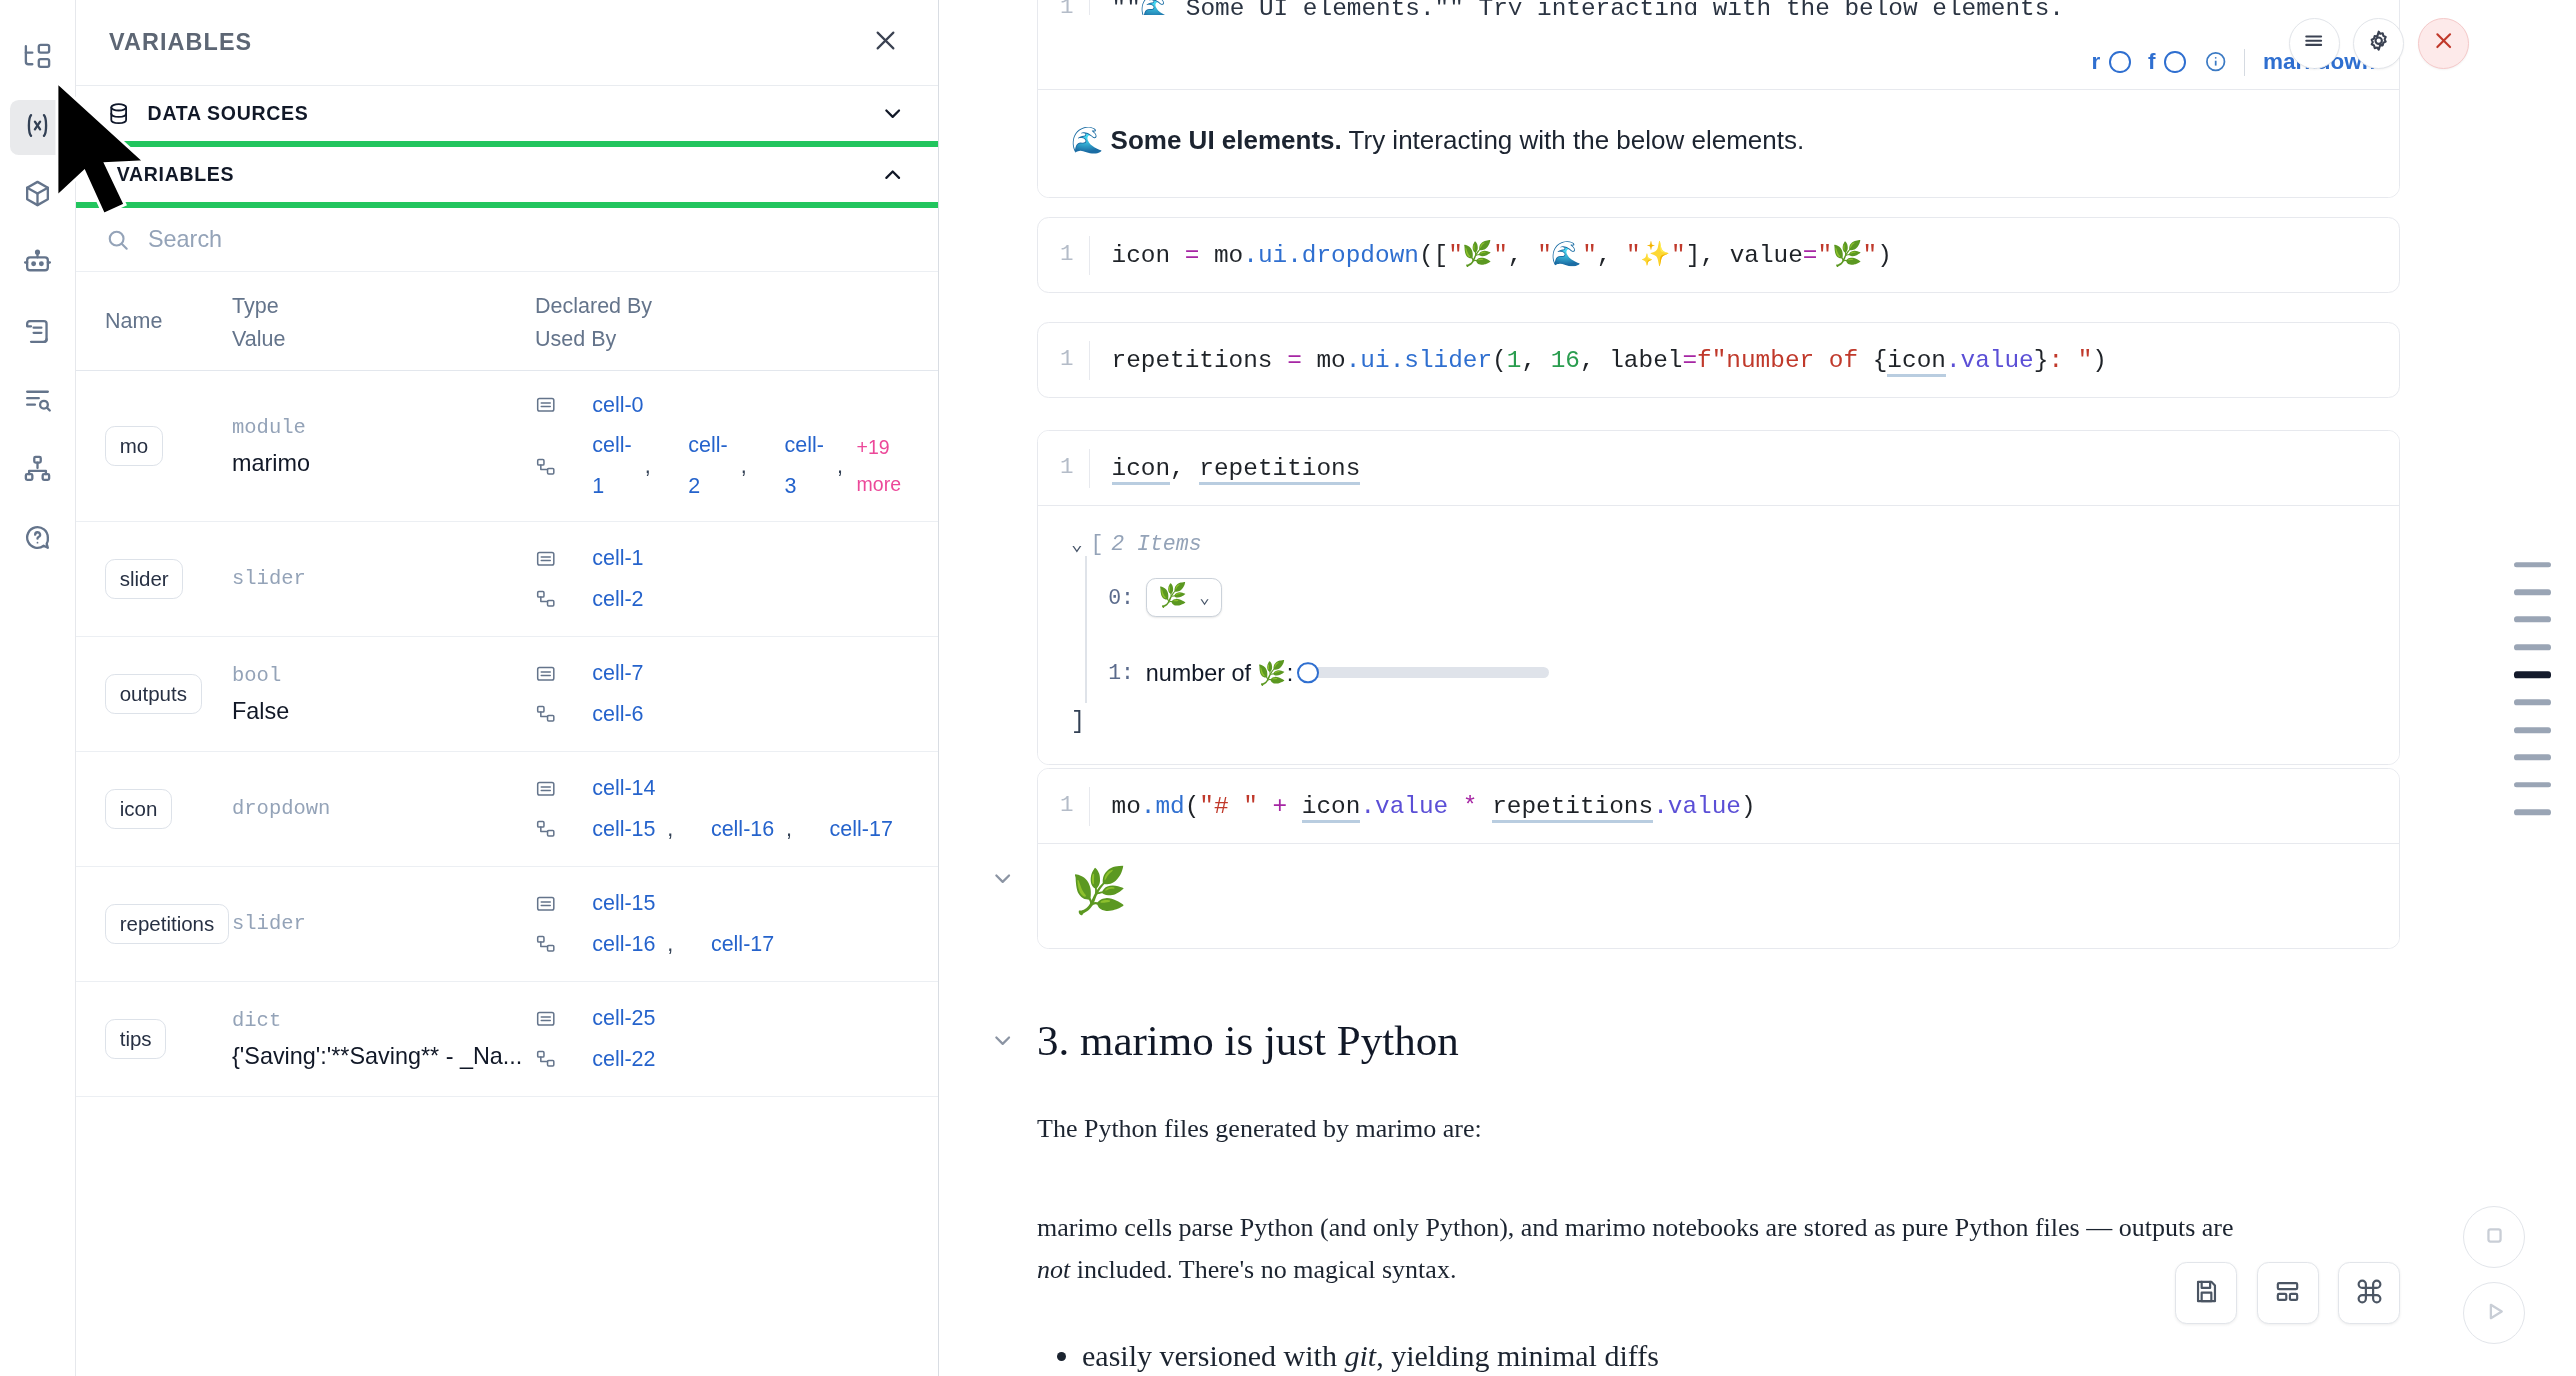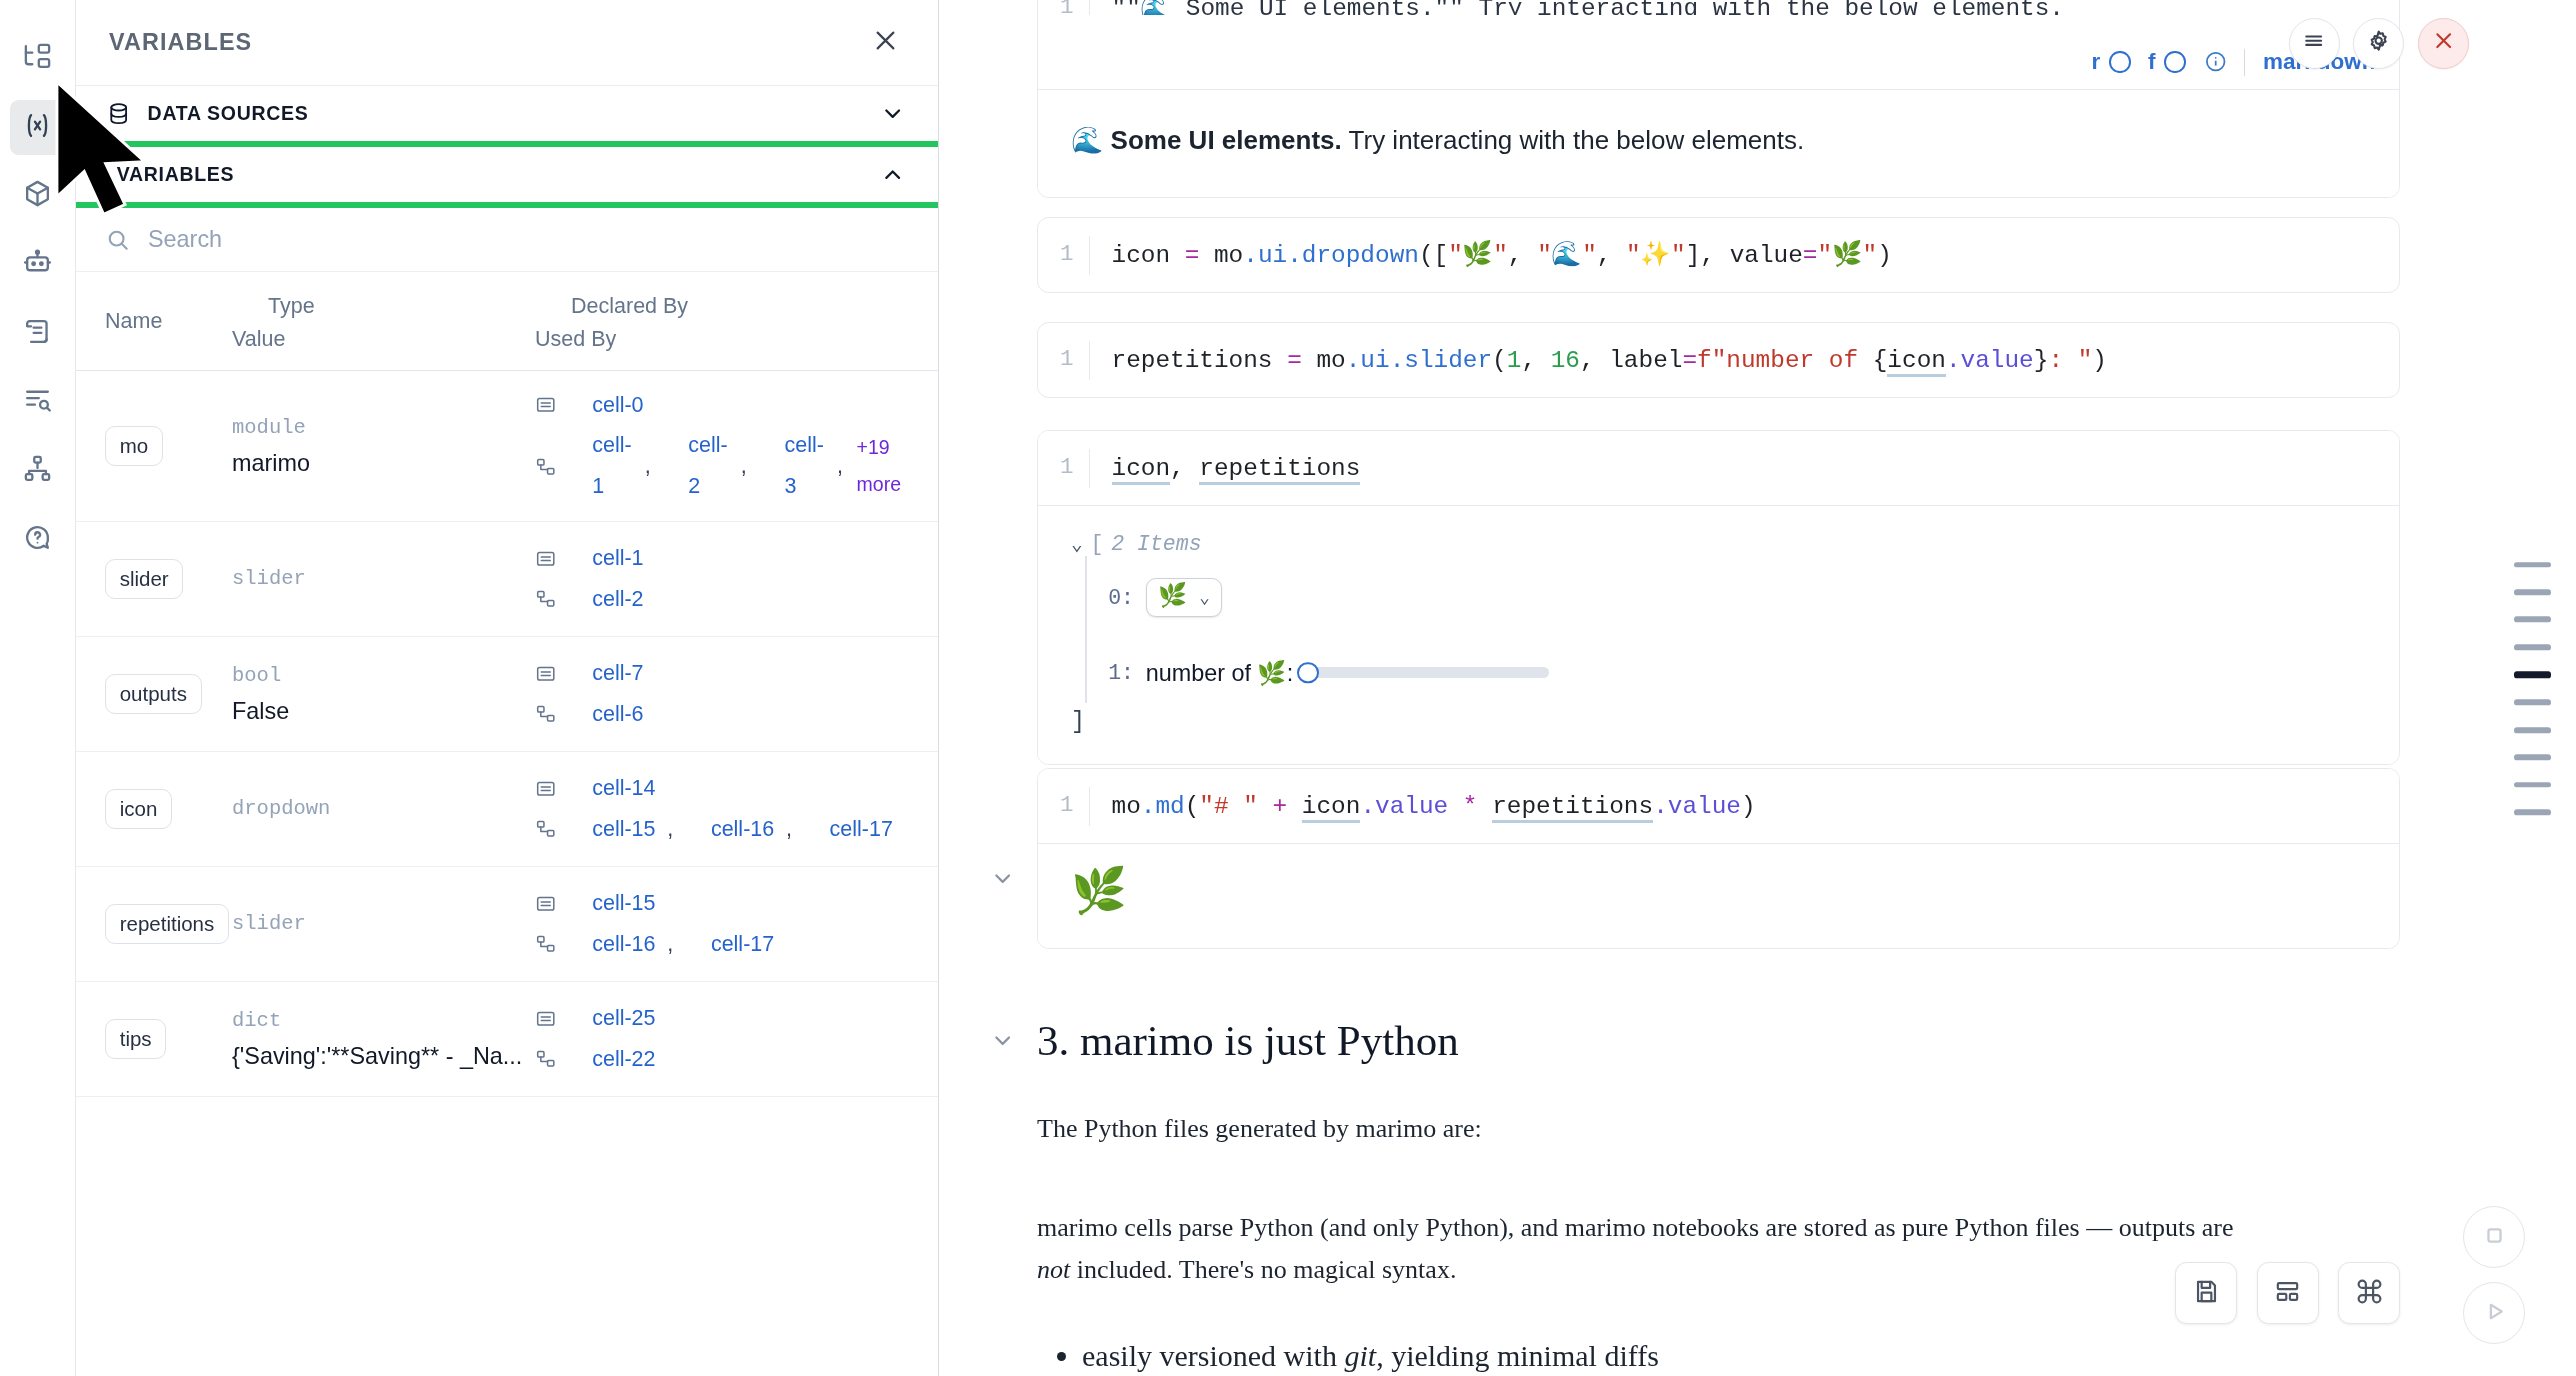--- a/index.html
+++ b/index.html
@@ -96,21 +96,21 @@
   .vtable { flex: 1; overflow: hidden; }
   .vhead {
     display: flex; align-items: flex-start;
     border-bottom: 1px solid #e3e7ed;
     padding: 17.6px 0 13.7px 0;
     font-size: 21.5px; color: #64748b;
   }
   .vhead .c-name { width: 156px; padding-left: 29px; padding-top: 19.5px; }
   .vhead .c-type { width: 303px; }
   .vhead .c-decl { flex: 1; }
-  .vhead .l1 { display: block; line-height: 1.55; margin-left: 36px; }
+  .vhead .l1 { display: block; line-height: 1.55; }
   .vhead .l2 { display: block; line-height: 1.55; }
 
   .vrow {
     display: flex; align-items: center;
     border-bottom: 1px solid #eceff3;
     min-height: 115px;
     padding: 13.7px 0;
   }
   .vrow .c-name { width: 156px; padding-left: 29px; display: flex; align-items: center; }
   .vrow .c-type { width: 303px; }
@@ -138,21 +138,21 @@
     line-height: 1.9;
   }
   .decl-line .mini, .used-line .mini { color: #64748b; display: flex; }
   .decl-line .mini svg, .used-line .mini svg { width: 21.5px; height: 21.5px; stroke: currentColor; fill: none; stroke-width: 1.7; stroke-linecap: round; stroke-linejoin: round; }
   .celllink {
     color: #2563cc; font-size: 21.5px;
     font-family: "Liberation Sans", sans-serif;
     cursor: pointer;
     margin-left: 24px;
   }
-  .more-txt { color: #6d28d9; font-size: 19.5px; }
+  .more-txt { color: #ec4899; font-size: 19.5px; }
   .sep { color: #334155; font-size: 21.5px; margin-right: 2px;}
 
   
   .main {
     flex: 1; position: relative; height: 100%;
     background: #ffffff; overflow: hidden;
   }
 
   .code-box {
     border: 1px solid #e7e9ee;

